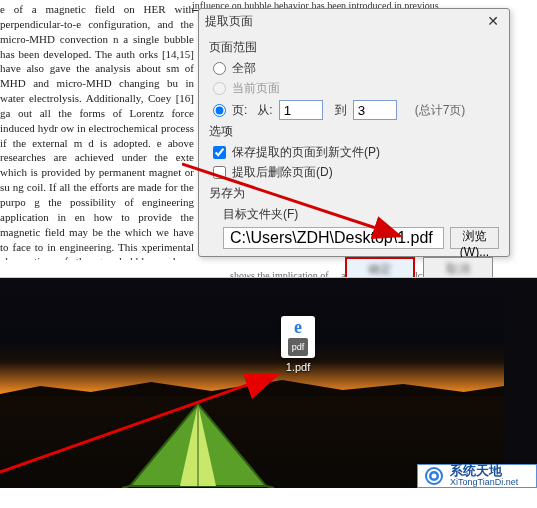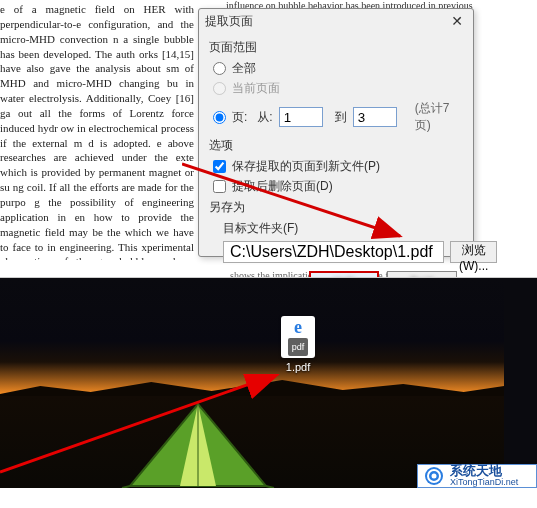--- a/index.html
+++ b/index.html
@@ -2,23 +2,23 @@
 <html><head>
 <meta charset="utf-8">
 <style>
   * { box-sizing: border-box; margin: 0; padding: 0; }
   body { font-family: "Segoe UI", "Microsoft YaHei", sans-serif; width: 537px; background: #fff; font-size: 12px; color: #333; }
 
   .top-section { position: relative; height: 278px; border-bottom: 1px solid #ccc; overflow: hidden; }
   .pdf-text { position: absolute; left: 0; top: 0; width: 198px; height: 260px; padding: 2px 4px 4px 0; font-family: Georgia, serif; font-size: 11px; line-height: 1.35; color: #222; text-align: justify; overflow: hidden; }
   .pdf-right { position: absolute; left: 230px; top: 270px; width: 250px; font-family: Georgia, serif; font-size: 10px; color: #666; }
 
-  .bubble-text { position: absolute; left: 226px; top: 0; font-size: 10px; font-family: Georgia, serif; text-decoration: underline; color: #333; }
+  .bubble-text { position: absolute; left: 192px; top: 0; font-size: 10px; font-family: Georgia, serif; text-decoration: underline; color: #333; }
 
-  .dialog { position: absolute; left: 198px; top: 8px; width: 276px; height: 249px; background: #f0f0f0; border: 1px solid #888; border-radius: 3px; box-shadow: 2px 2px 6px rgba(0,0,0,0.2); }
+  .dialog { position: absolute; left: 198px; top: 8px; width: 312px; height: 249px; background: #f0f0f0; border: 1px solid #888; border-radius: 3px; box-shadow: 2px 2px 6px rgba(0,0,0,0.2); }
   .dialog-title-bar { display: flex; justify-content: space-between; align-items: center; height: 24px; padding: 0 6px; font-size: 12px; }
   .dialog-title { color: #333; }
   .dialog-close { width: 20px; height: 20px; display: flex; align-items: center; justify-content: center; font-size: 14px; cursor: pointer; }
   .dialog-body { padding: 4px 10px; }
   .section-label { font-size: 12px; color: #333; margin: 2px 0 4px 0; }
   .radio-row, .check-row { display: flex; align-items: center; margin: 3px 0 3px 4px; font-size: 12px; }
   .radio-row input, .check-row input { margin-right: 6px; }
   .disabled { color: #999; }
   .page-inputs { display: inline-flex; align-items: center; margin-left: 10px; gap: 6px; }
   .page-inputs input { width: 44px; height: 20px; border: 1px solid #7a9fcf; padding: 0 4px; background: #fff; }

